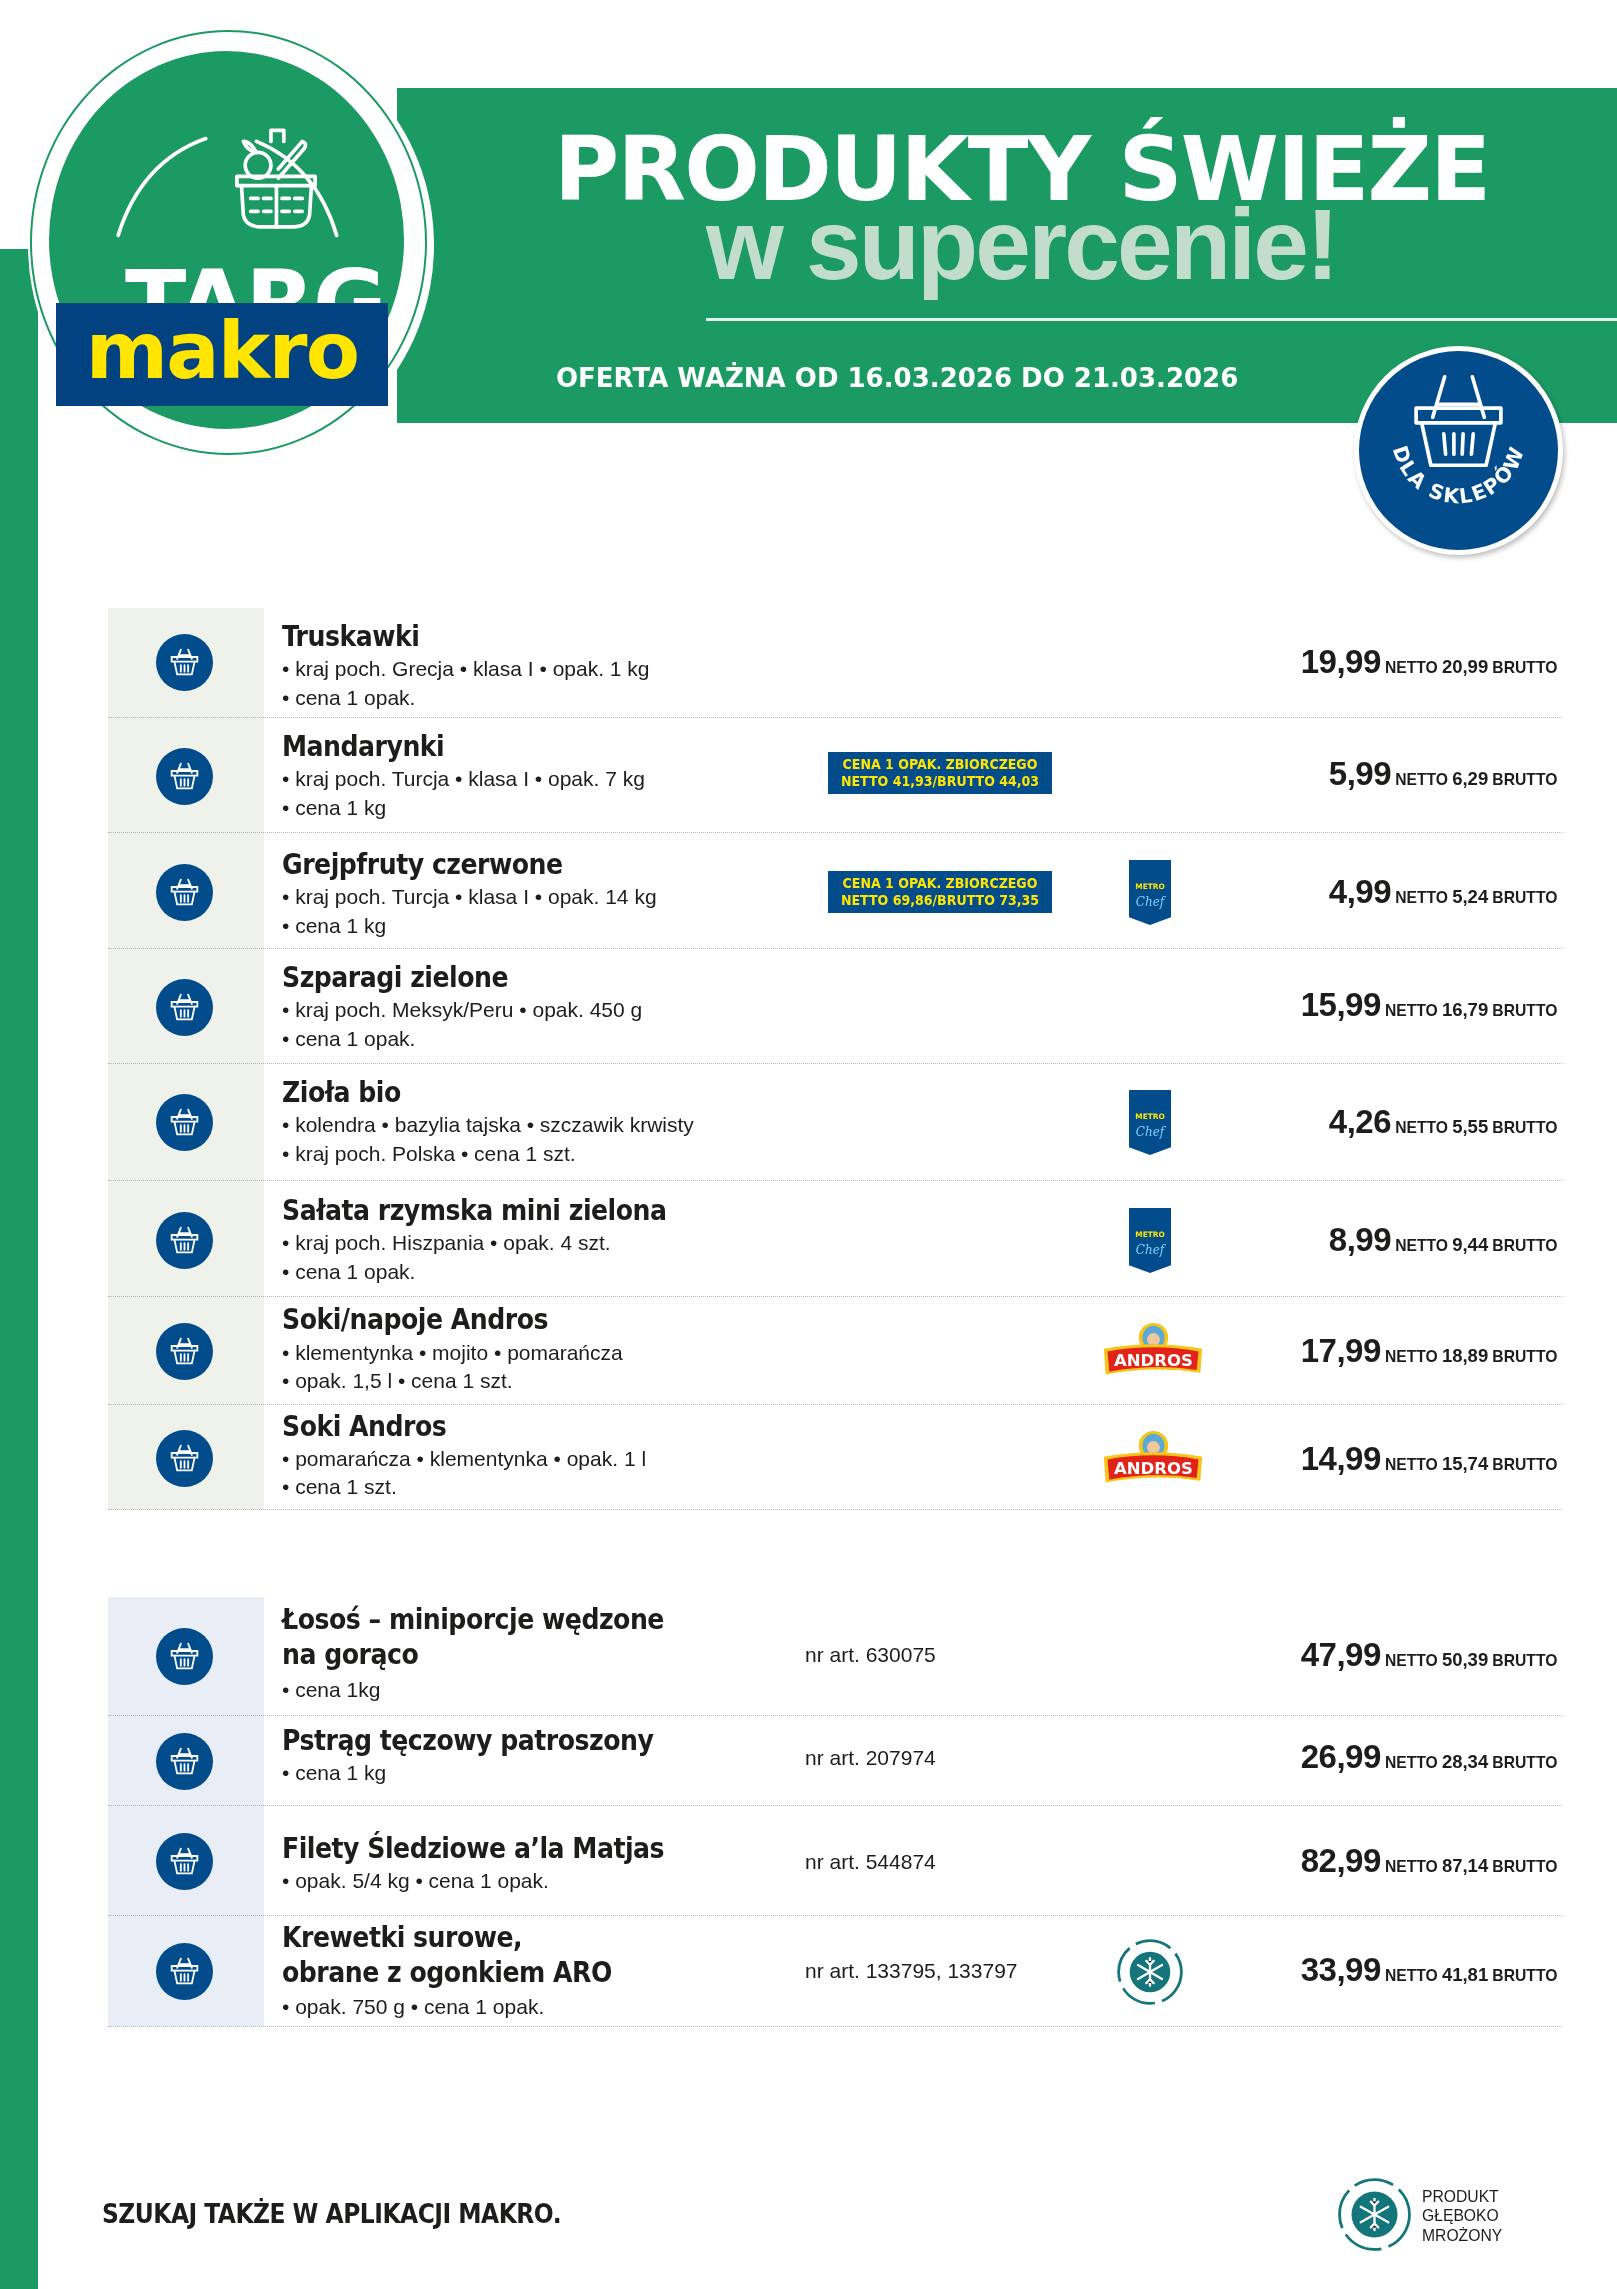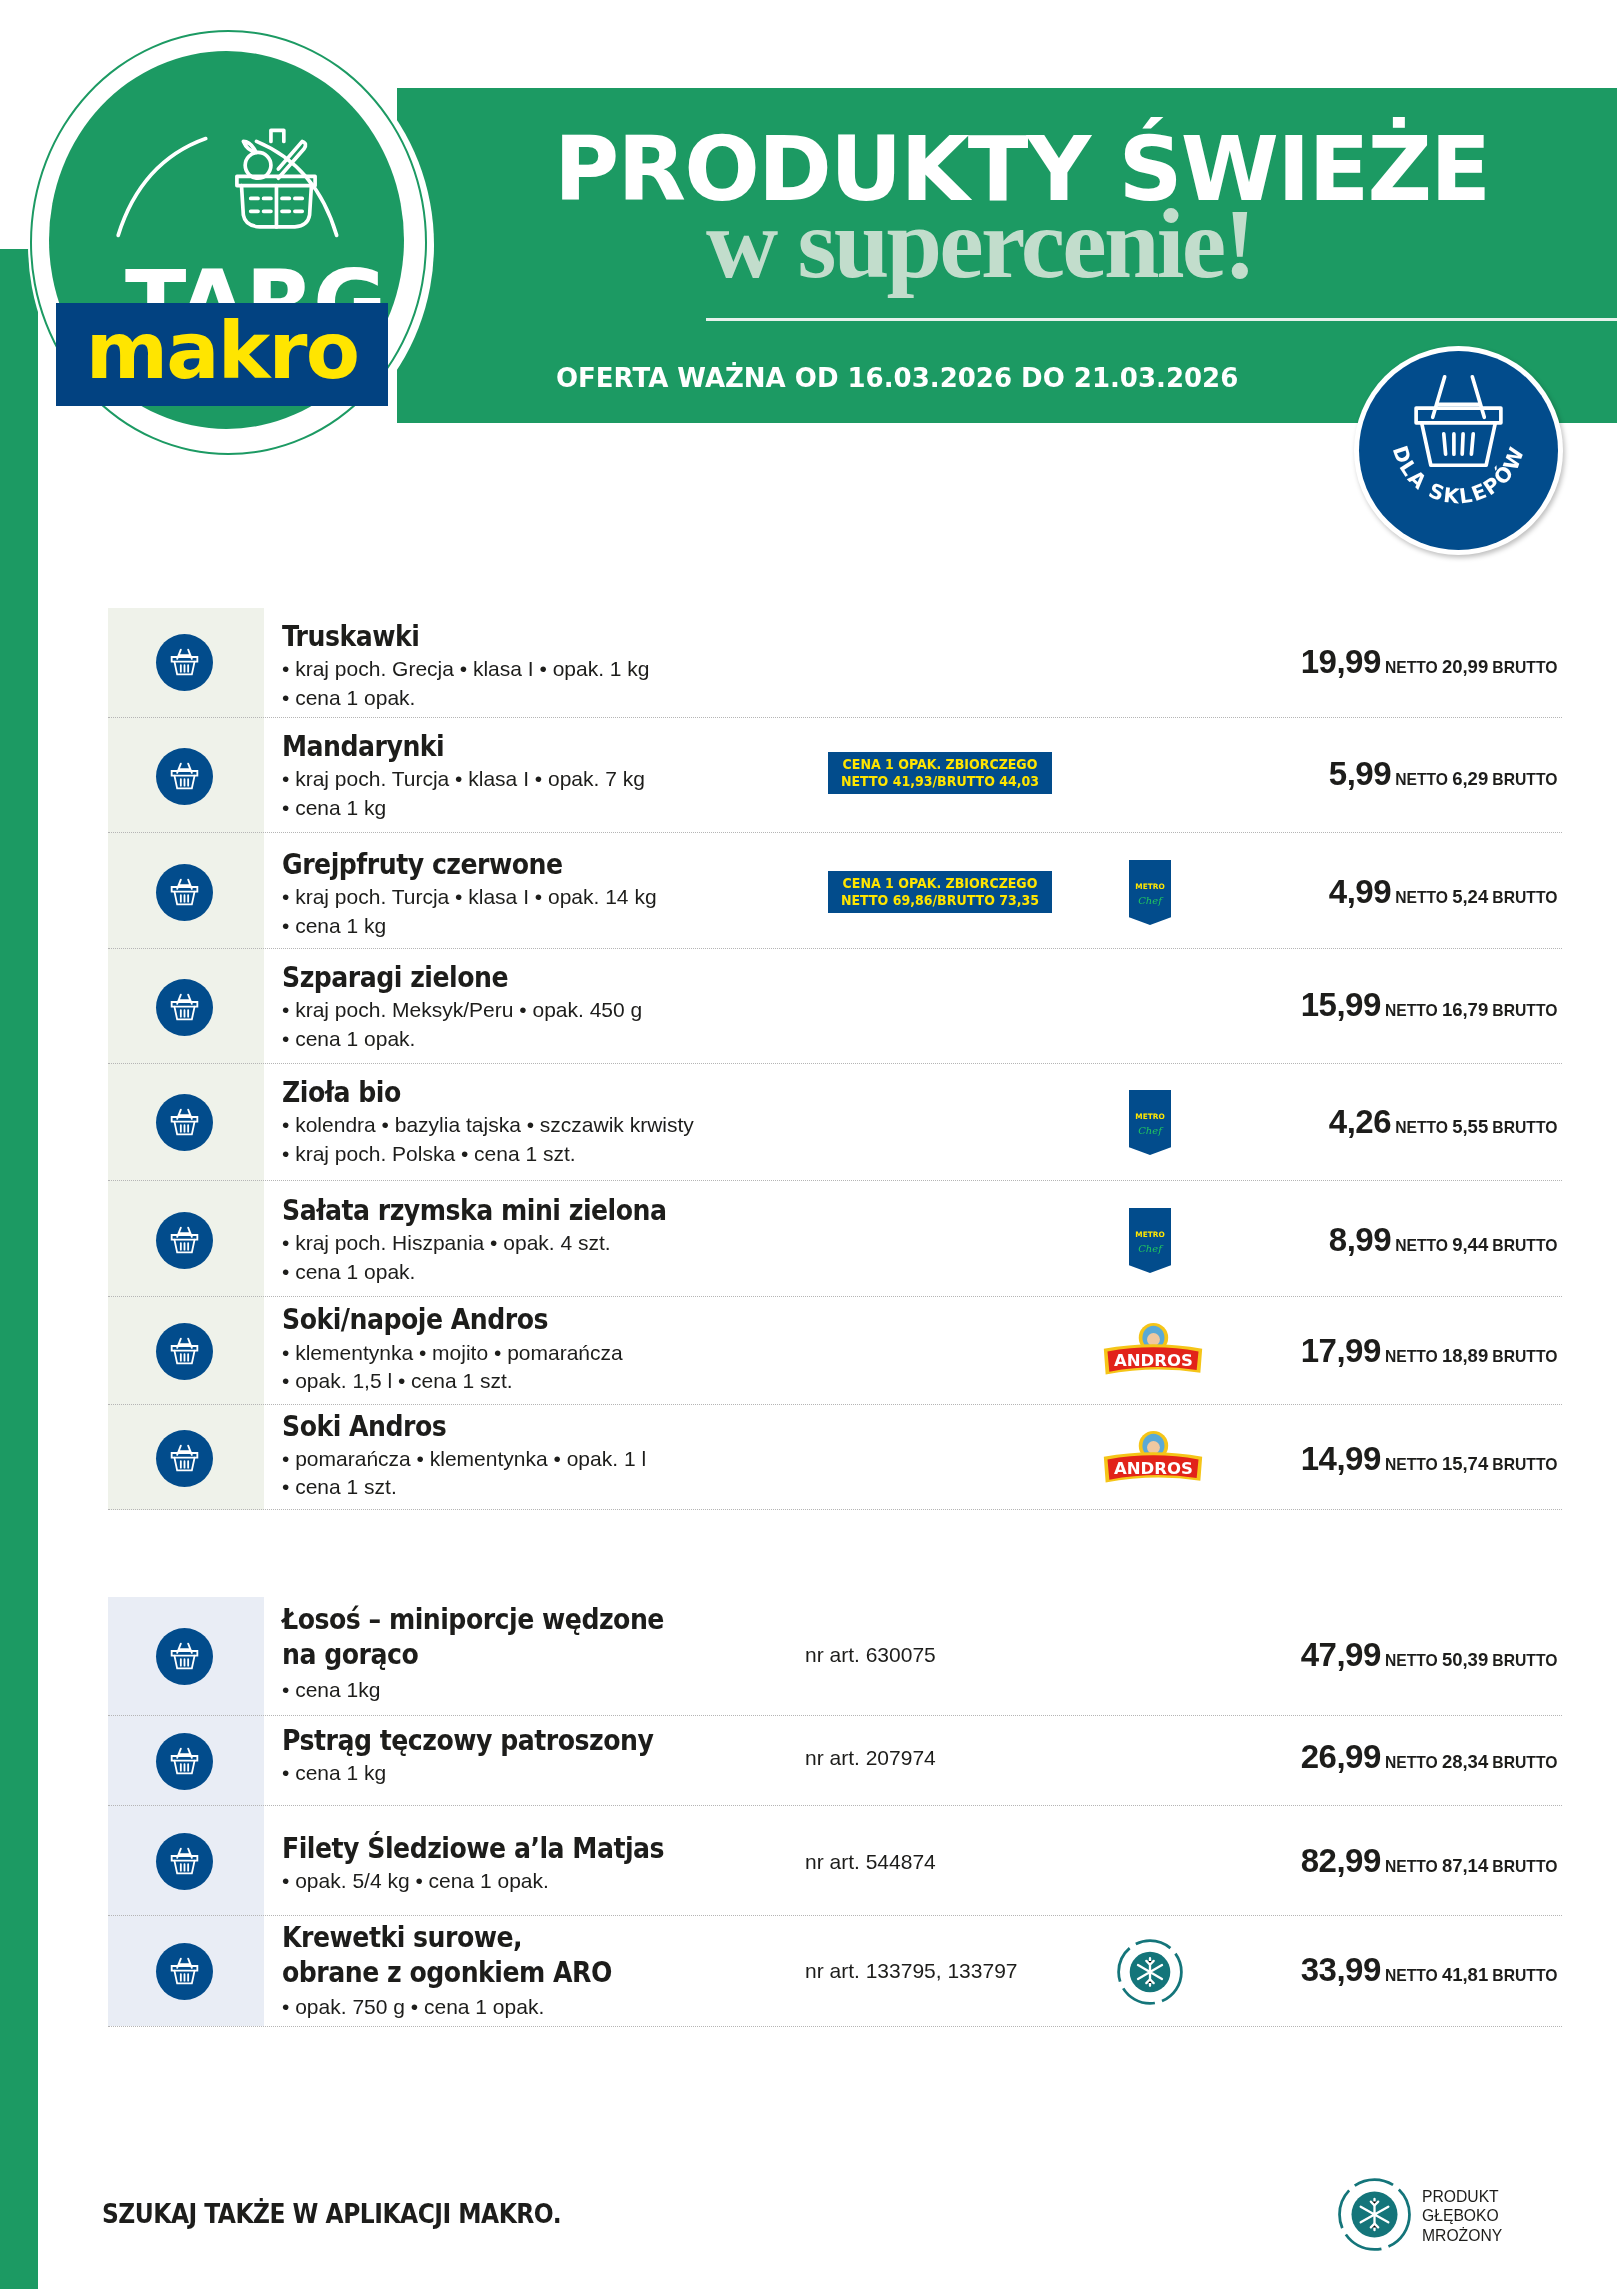--- a/index.html
+++ b/index.html
@@ -6,21 +6,21 @@
   html, body { width: 1618px; height: 2290px; background: #ffffff; overflow: hidden; }
   body { position: relative; font-family: "Liberation Sans", "DejaVu Sans", sans-serif; color: #1d1d1b; }
 
   .left-strip { position: absolute; left: 0; top: 0; width: 38px; height: 2290px; background: #1c9a63; }
   .left-strip-top { position: absolute; left: 0; top: 0; width: 38px; height: 249px; background: #fff; }
 
   
   .banner { position: absolute; left: 397px; top: 88px; width: 1221px; height: 335px; background: #1c9a63; }
   .banner-line { position: absolute; left: 706px; top: 318px; width: 912px; height: 2.8px; background: #e6f2ec; }
   .title1 { position: absolute; left: 554px; top: 125px; font-family: "DejaVu Sans", sans-serif; font-weight: bold; font-size: 89px; color: #fff; letter-spacing: -1.8px; line-height: 1; }
-  .title2 { position: absolute; left: 706px; top: 194px; font-family: Liberation Serif, serif; font-weight: bold; font-size: 100px; color: #c2ddcc; letter-spacing: -2.8px; line-height: 1; }
+  .title2 { position: absolute; left: 706px; top: 194px; font-family: Liberation Sans, sans-serif; font-weight: bold; font-size: 100px; color: #c2ddcc; letter-spacing: -2.8px; line-height: 1; }
   .offer { position: absolute; left: 556px; top: 363px; font-family: "DejaVu Sans", sans-serif; font-weight: bold; font-size: 26px; color: #fff; letter-spacing: 0px; }
 
   
   .logo-outer { position: absolute; left: 28px; top: 28px; width: 406px; height: 434px; border-radius: 50%; background: #fff; }
   .logo-ring { position: absolute; left: 30px; top: 29.5px; width: 397px; height: 425px; border-radius: 50%; border: 2.8px solid #1c9a63; background: #fff; }
   .logo-inner { position: absolute; left: 49px; top: 51px; width: 355px; height: 378px; border-radius: 50%; background: #1c9a63; overflow: hidden; }
   .logo-targ { position: absolute; left: 76px; top: 208px; font-family: "DejaVu Sans", sans-serif; font-weight: bold; font-size: 90px; color: #fff; letter-spacing: -1.8px; line-height: 1; }
   .logo-makro-box { position: absolute; left: 60px; top: 303px; width: 332px; height: 103px; background: #024281; }
   .logo-makro { position: absolute; left: 0; top: 0; width: 332px; text-align: center; font-family: "DejaVu Sans", sans-serif; font-weight: bold; font-size: 79px; line-height: 96px; color: #ffe500; letter-spacing: -1.8px; }
   .logo-basket { position: absolute; left: 174px; top: 72px; width: 106px; height: 115px; }
@@ -41,21 +41,21 @@
   .name { position: absolute; left: 174px; font-family: "DejaVu Sans Condensed", "DejaVu Sans", sans-serif; font-weight: bold; font-size: 28px; line-height: 31px; color: #1d1d1b; letter-spacing: -0.5px; }
   .desc { position: absolute; left: 174px; font-family: "Liberation Sans", sans-serif; font-size: 21px; line-height: 29px; color: #1d1d1b; }
   .art { position: absolute; left: 697px; font-family: "Liberation Sans", sans-serif; font-size: 21px; line-height: 28px; color: #1d1d1b; }
   .price { position: absolute; right: 4.6px; white-space: nowrap; font-family: "Liberation Sans", sans-serif; font-weight: bold; color: #1d1d1b; text-align: right; }
   .price .big { font-size: 33px; letter-spacing: -0.5px; }
   .price .sm { font-size: 15.7px; }
   .price .mid { font-size: 18.5px; }
   .zb { position: absolute; left: 720px; width: 224px; height: 42px; background: #024c8c; color: #ffe500; text-align: center; font-family: "DejaVu Sans Condensed", "DejaVu Sans", sans-serif; font-weight: bold; font-size: 14px; line-height: 17.5px; padding-top: 3.7px; letter-spacing: 0px; }
   .chef { position: absolute; left: 1021px; width: 42px; height: 65px; background: #024c8c; clip-path: polygon(0 0, 100% 0, 100% 88%, 50% 100%, 0 88%); text-align: center; }
   .chef .m { display: block; color: #ffe500; font-family: "DejaVu Sans", sans-serif; font-weight: bold; font-size: 7.4px; margin-top: 22px; }
-  .chef .c { display: block; color: #22c55e; font-family: "DejaVu Serif", serif; font-style: italic; font-size: 10px; margin-top: 3.7px; }
+  .chef .c { display: block; color: #7dd3fc; font-family: "DejaVu Serif", serif; font-style: italic; font-size: 12px; margin-top: 3.7px; }
   .andros { position: absolute; left: 992px; width: 106px; height: 57px; }
   .frozen { position: absolute; left: 1006px; width: 72px; height: 72px; }
 
   .footer-text { position: absolute; left: 102px; top: 2199px; font-family: "DejaVu Sans Condensed", "DejaVu Sans", sans-serif; font-weight: bold; font-size: 26px; color: #1d1d1b; letter-spacing: -0.5px; }
   .legend { position: absolute; left: 1334px; top: 2174px; }
   .legend-icon { position: absolute; left: 0; top: 0; width: 81px; height: 81px; }
   .legend-text { position: absolute; left: 88px; top: 13px; width: 111px; font-family: "Liberation Sans", sans-serif; font-size: 15.7px; line-height: 19.4px; color: #1d1d1b; }
 </style>
 </head>
 <body>

